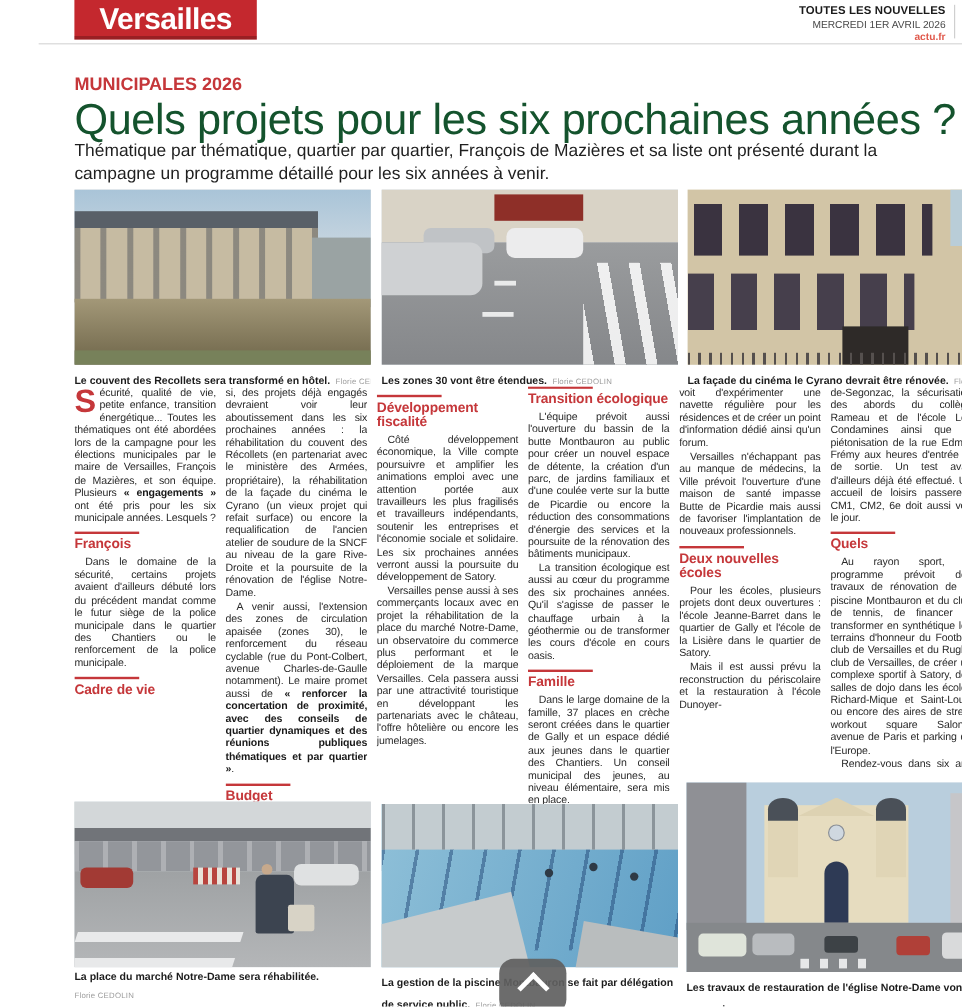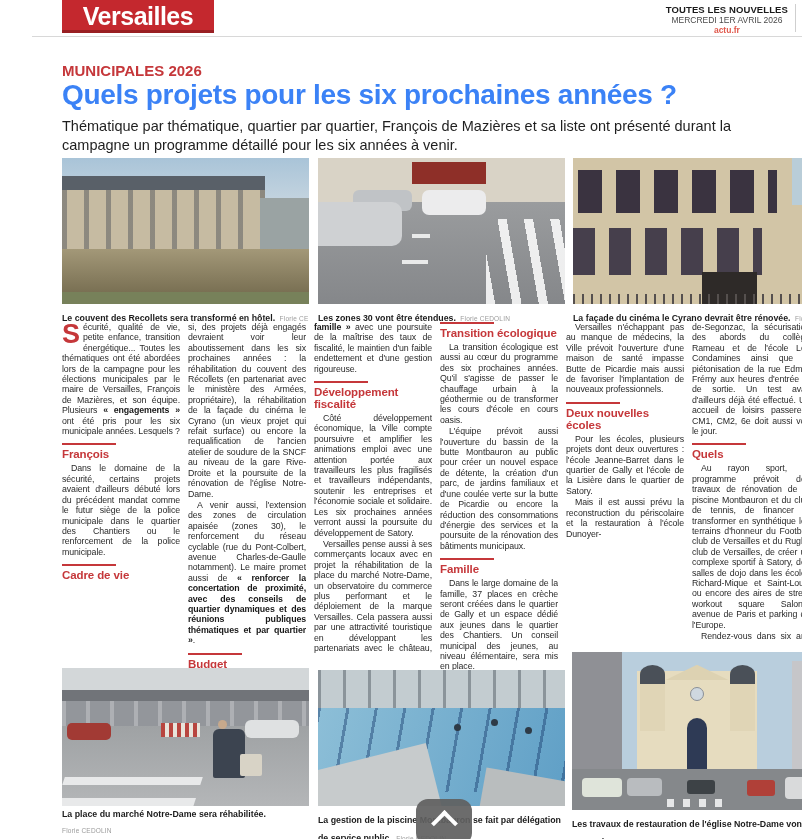--- a/index.html
+++ b/index.html
@@ -4,29 +4,29 @@
 <title>Toutes Les Nouvelles — Versailles</title>
 <style>
   html,body{margin:0;padding:0;background:#ffffff;}
   .page{position:relative;width:802px;height:839px;background:#fff;overflow:hidden;
         font-family:"Liberation Sans",sans-serif;color:#1c1c1c;margin-left:32px;}
   
   .brandbox{position:absolute;left:30px;top:0;width:152px;height:33px;background:#c4282e;
             box-shadow:inset 0 -3px 0 rgba(0,0,0,.22);display:flex;align-items:center;justify-content:center;}
   .brandbox span{color:#fff;font-weight:bold;font-size:25px;letter-spacing:-.5px;}
   .hrule{position:absolute;left:0;top:36px;width:802px;height:1px;background:#d8d8d8;}
-  .pub{position:absolute;right:46px;top:5px;text-align:center;line-height:1.15;}
+  .pub{position:absolute;right:46px;top:5px;text-align:right;line-height:1.15;}
   .pubname{font-size:9.5px;font-weight:bold;color:#1a1a1a;letter-spacing:.1px;}
   .pubdate{font-size:8.5px;color:#4a4a4a;}
   .pubsite{font-size:8.5px;font-weight:bold;color:#e0584b;}
   .vsep{position:absolute;left:763px;top:4px;width:1px;height:28px;background:#cfcfcf;}
   .pagenum{position:absolute;left:771px;top:5px;font-size:20px;font-weight:bold;color:#3f3f3f;}
   
   .kicker{position:absolute;left:30px;top:62px;font-size:15px;font-weight:bold;color:#c5373a;}
-  .headline{position:absolute;left:30px;top:79px;font-size:28px;font-weight:bold;color:#3b82f6;letter-spacing:-.3px;}
+  .headline{position:absolute;left:30px;top:79px;font-size:36px;font-weight:normal;color:#14532d;letter-spacing:-.3px;}
   .standfirst{position:absolute;left:30px;top:117px;width:730px;font-size:14.5px;line-height:1.32;color:#1f1f1f;}
   
   .fig{position:absolute;}
   .ph{position:relative;overflow:hidden;background:#cfd6da;}
   .ph div{position:absolute;}
   .capline{margin-top:3px;line-height:1.15;}
   .nowrap{white-space:nowrap;overflow:hidden;}
   .cap{font-size:8.8px;font-weight:bold;color:#1c1c1c;}
   .credit{font-size:6.5px;color:#9b9b9b;letter-spacing:.2px;}
   
@@ -129,39 +129,39 @@
 
     <section class="col" style="height:346px">
       <p>si, des projets déjà engagés devraient voir leur aboutissement dans les six prochaines années : la réhabilitation du couvent des Récollets (en partenariat avec le ministère des Armées, propriétaire), la réhabilitation de la façade du cinéma le Cyrano (un vieux projet qui refait surface) ou encore la requalification de l'ancien atelier de soudure de la SNCF au niveau de la gare Rive-Droite et la poursuite de la rénovation de l'église Notre-Dame.</p>
       <p class="p-ind"><span>A venir aussi, l'extension des zones de circulation apaisée (zones 30), le renforcement du réseau cyclable (rue du Pont-Colbert, avenue Charles-de-Gaulle notamment). Le maire promet aussi de </span><b>« renforcer la concertation de proximité, avec des conseils de quartier dynamiques et des réunions publiques thématiques et par quartier »</b><span>.</span></p>
       <div class="rule"></div>
       <h3 class="sech">Budget</h3>
 
     </section>
 
     <section class="col" style="height:332px">
-      <p><b>famille »</b><span> avec une poursuite de la maîtrise des taux de fiscalité, le maintien d'un faible endettement et d'une gestion rigoureuse.</span></p>
       <div class="rule"></div>
       <h3 class="sech">Développement fiscalité</h3>
       <p class="p-ind">Côté développement économique, la Ville compte poursuivre et amplifier les animations emploi avec une attention portée aux travailleurs les plus fragilisés et travailleurs indépendants, soutenir les entreprises et l'économie sociale et solidaire. Les six prochaines années verront aussi la poursuite du développement de Satory.</p>
       <p class="p-ind">Versailles pense aussi à ses commerçants locaux avec en projet la réhabilitation de la place du marché Notre-Dame, un observatoire du commerce plus performant et le déploiement de la marque Versailles. Cela passera aussi par une attractivité touristique en développant les partenariats avec le château, l'offre hôtelière ou encore les jumelages.</p>
     </section>
 
     <section class="col" style="height:348px">
       <div class="rule" style="margin-top:0"></div>
       <h3 class="sech">Transition écologique</h3>
+      <p class="p-ind">L'équipe prévoit aussi l'ouverture du bassin de la butte Montbauron au public pour créer un nouvel espace de détente, la création d'un parc, de jardins familiaux et d'une coulée verte sur la butte de Picardie ou encore la réduction des consommations d'énergie des services et la poursuite de la rénovation des bâtiments municipaux.</p>
       <p class="p-ind">La transition écologique est aussi au cœur du programme des six prochaines années. Qu'il s'agisse de passer le chauffage urbain à la géothermie ou de transformer les cours d'école en cours oasis.</p>
-      <p class="p-ind">L'équipe prévoit aussi l'ouverture du bassin de la butte Montbauron au public pour créer un nouvel espace de détente, la création d'un parc, de jardins familiaux et d'une coulée verte sur la butte de Picardie ou encore la réduction des consommations d'énergie des services et la poursuite de la rénovation des bâtiments municipaux.</p>
       <div class="rule"></div>
       <h3 class="sech">Famille</h3>
       <p class="p-ind">Dans le large domaine de la famille, 37 places en crèche seront créées dans le quartier de Gally et un espace dédié aux jeunes dans le quartier des Chantiers. Un conseil municipal des jeunes, au niveau élémentaire, sera mis en place.</p>
 
     </section>
 
     <section class="col" style="height:330px">
+      <p>voit d'expérimenter une navette régulière pour les résidences et de créer un point d'information dédié ainsi qu'un forum.</p>
       <p class="p-ind">Versailles n'échappant pas au manque de médecins, la Ville prévoit l'ouverture d'une maison de santé impasse Butte de Picardie mais aussi de favoriser l'implantation de nouveaux professionnels.</p>
       <div class="rule"></div>
       <h3 class="sech">Deux nouvelles écoles</h3>
       <p class="p-ind">Pour les écoles, plusieurs projets dont deux ouvertures : l'école Jeanne-Barret dans le quartier de Gally et l'école de la Lisière dans le quartier de Satory.</p>
       <p class="p-ind">Mais il est aussi prévu la reconstruction du périscolaire et la restauration à l'école Dunoyer-</p>
     </section>
 
     <section class="col" style="height:320px">
       <p>de-Segonzac, la sécurisation des abords du collège Rameau et de l'école Les Condamines ainsi que la piétonisation de la rue Edme-Frémy aux heures d'entrée et de sortie. Un test avait d'ailleurs déjà été effectué. Un accueil de loisirs passerelle CM1, CM2, 6e doit aussi voir le jour.</p>
       <div class="rule"></div>

